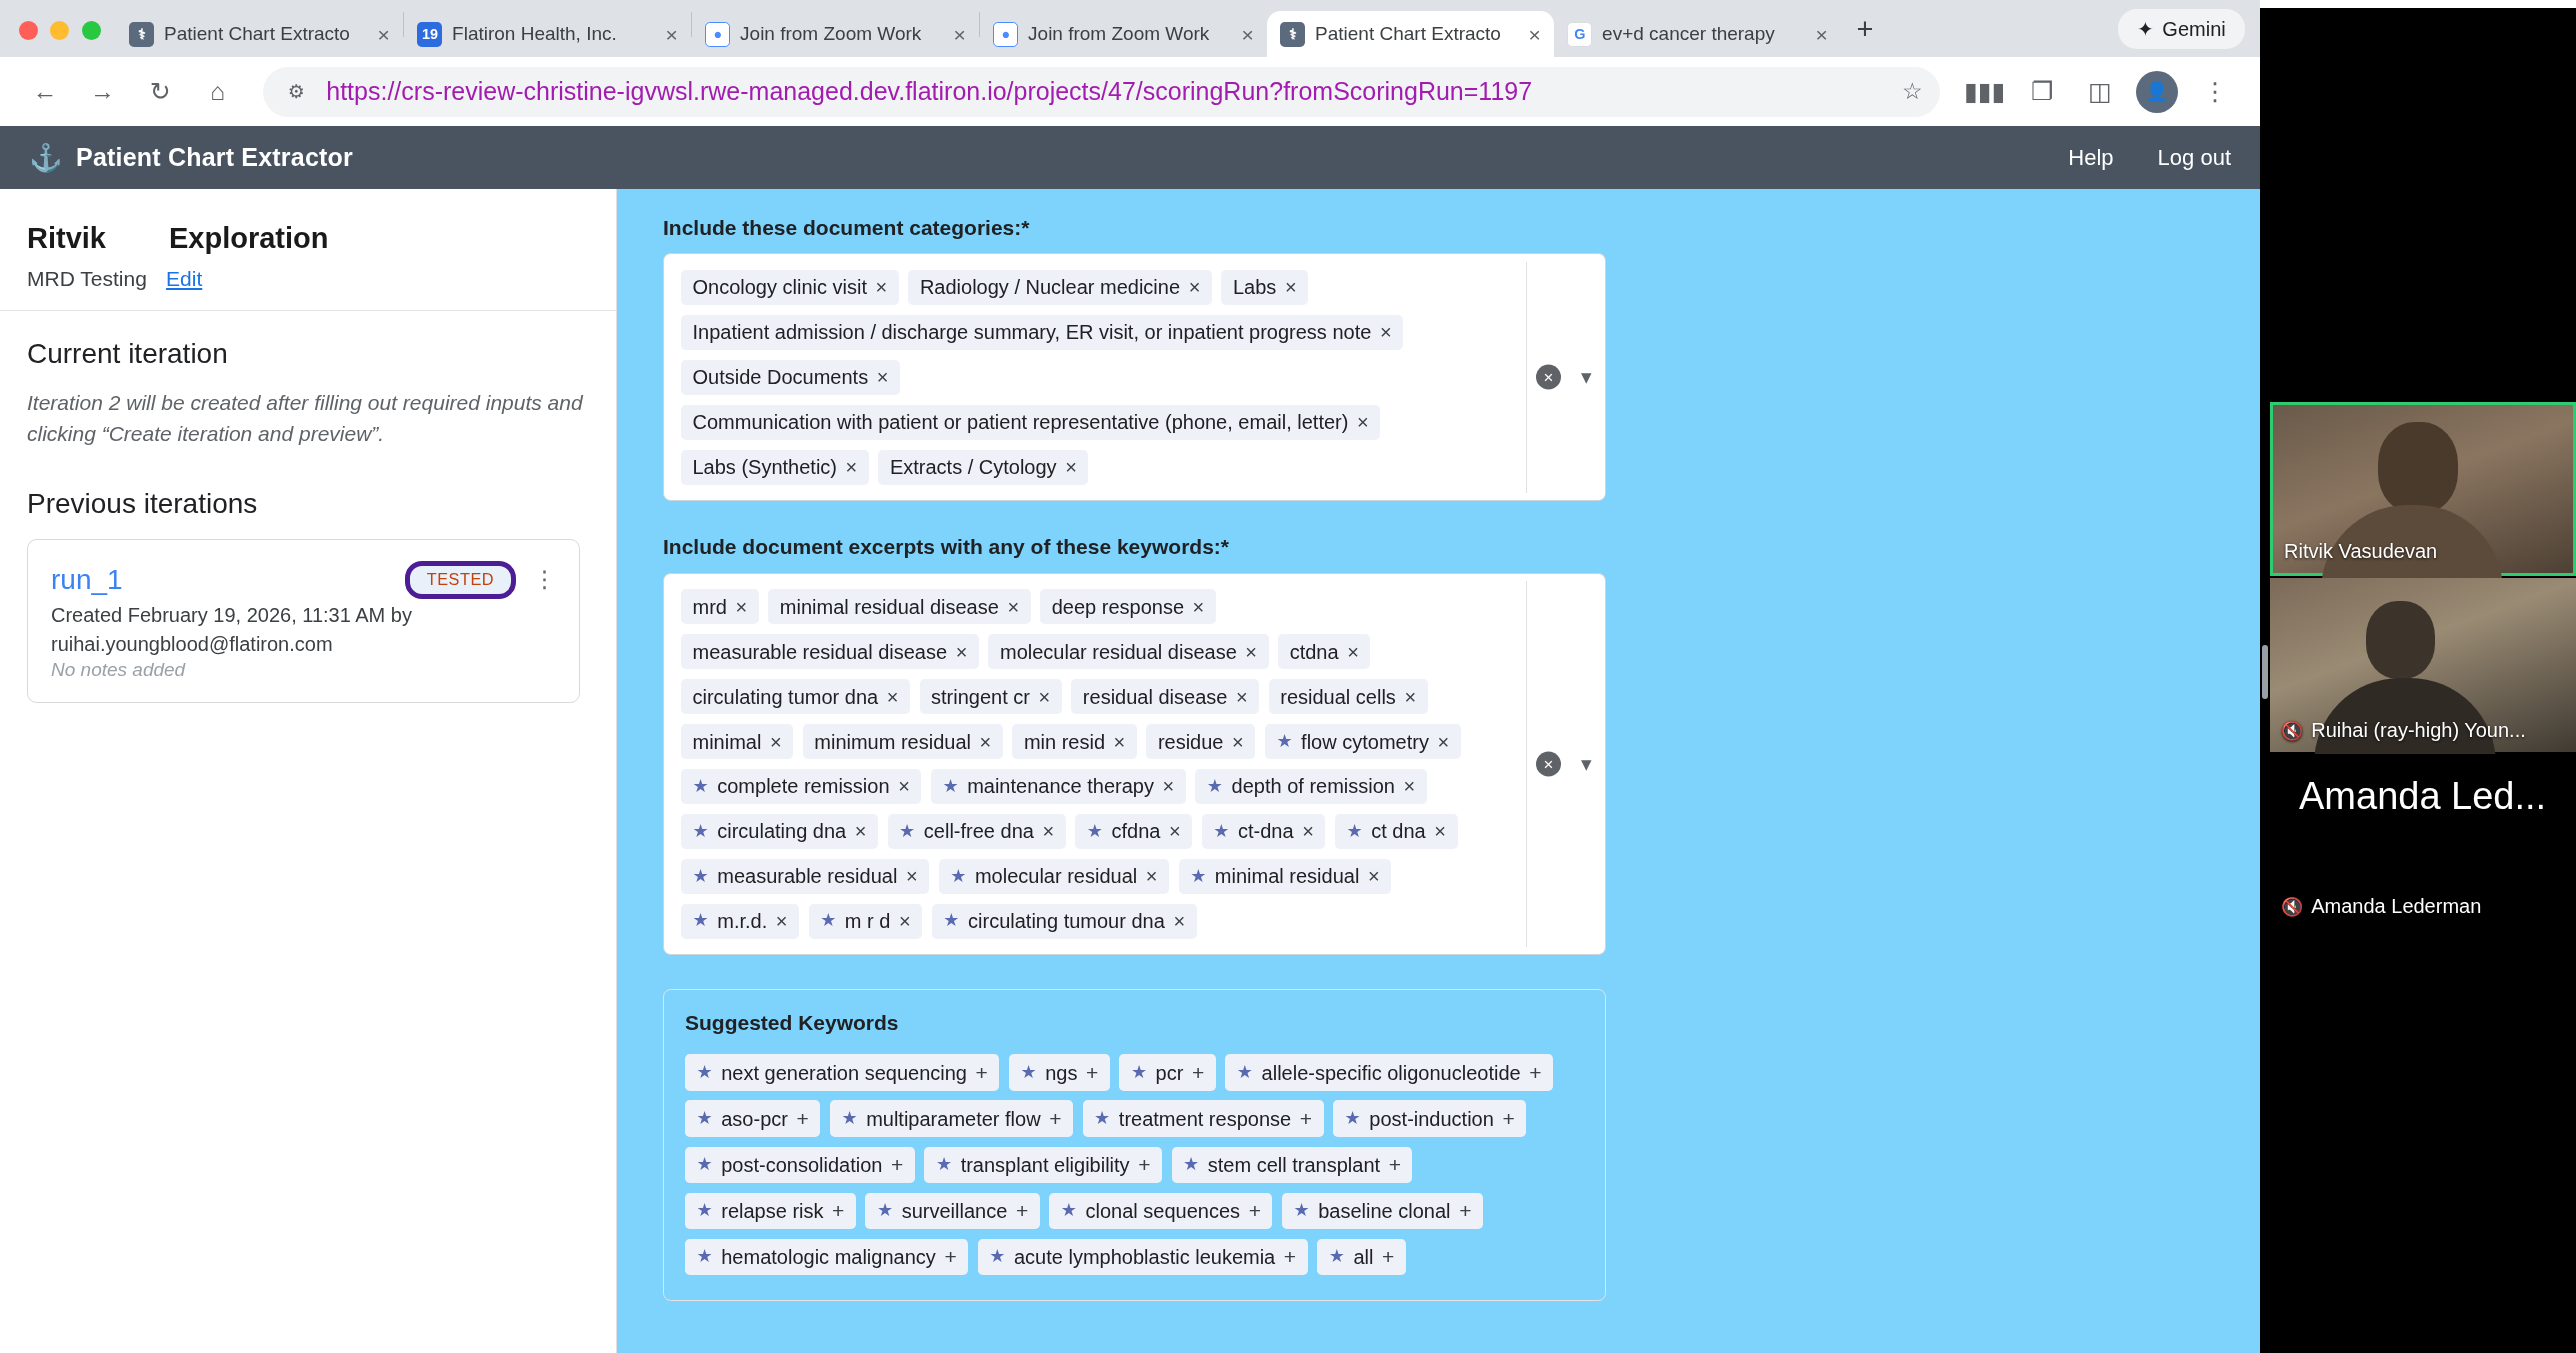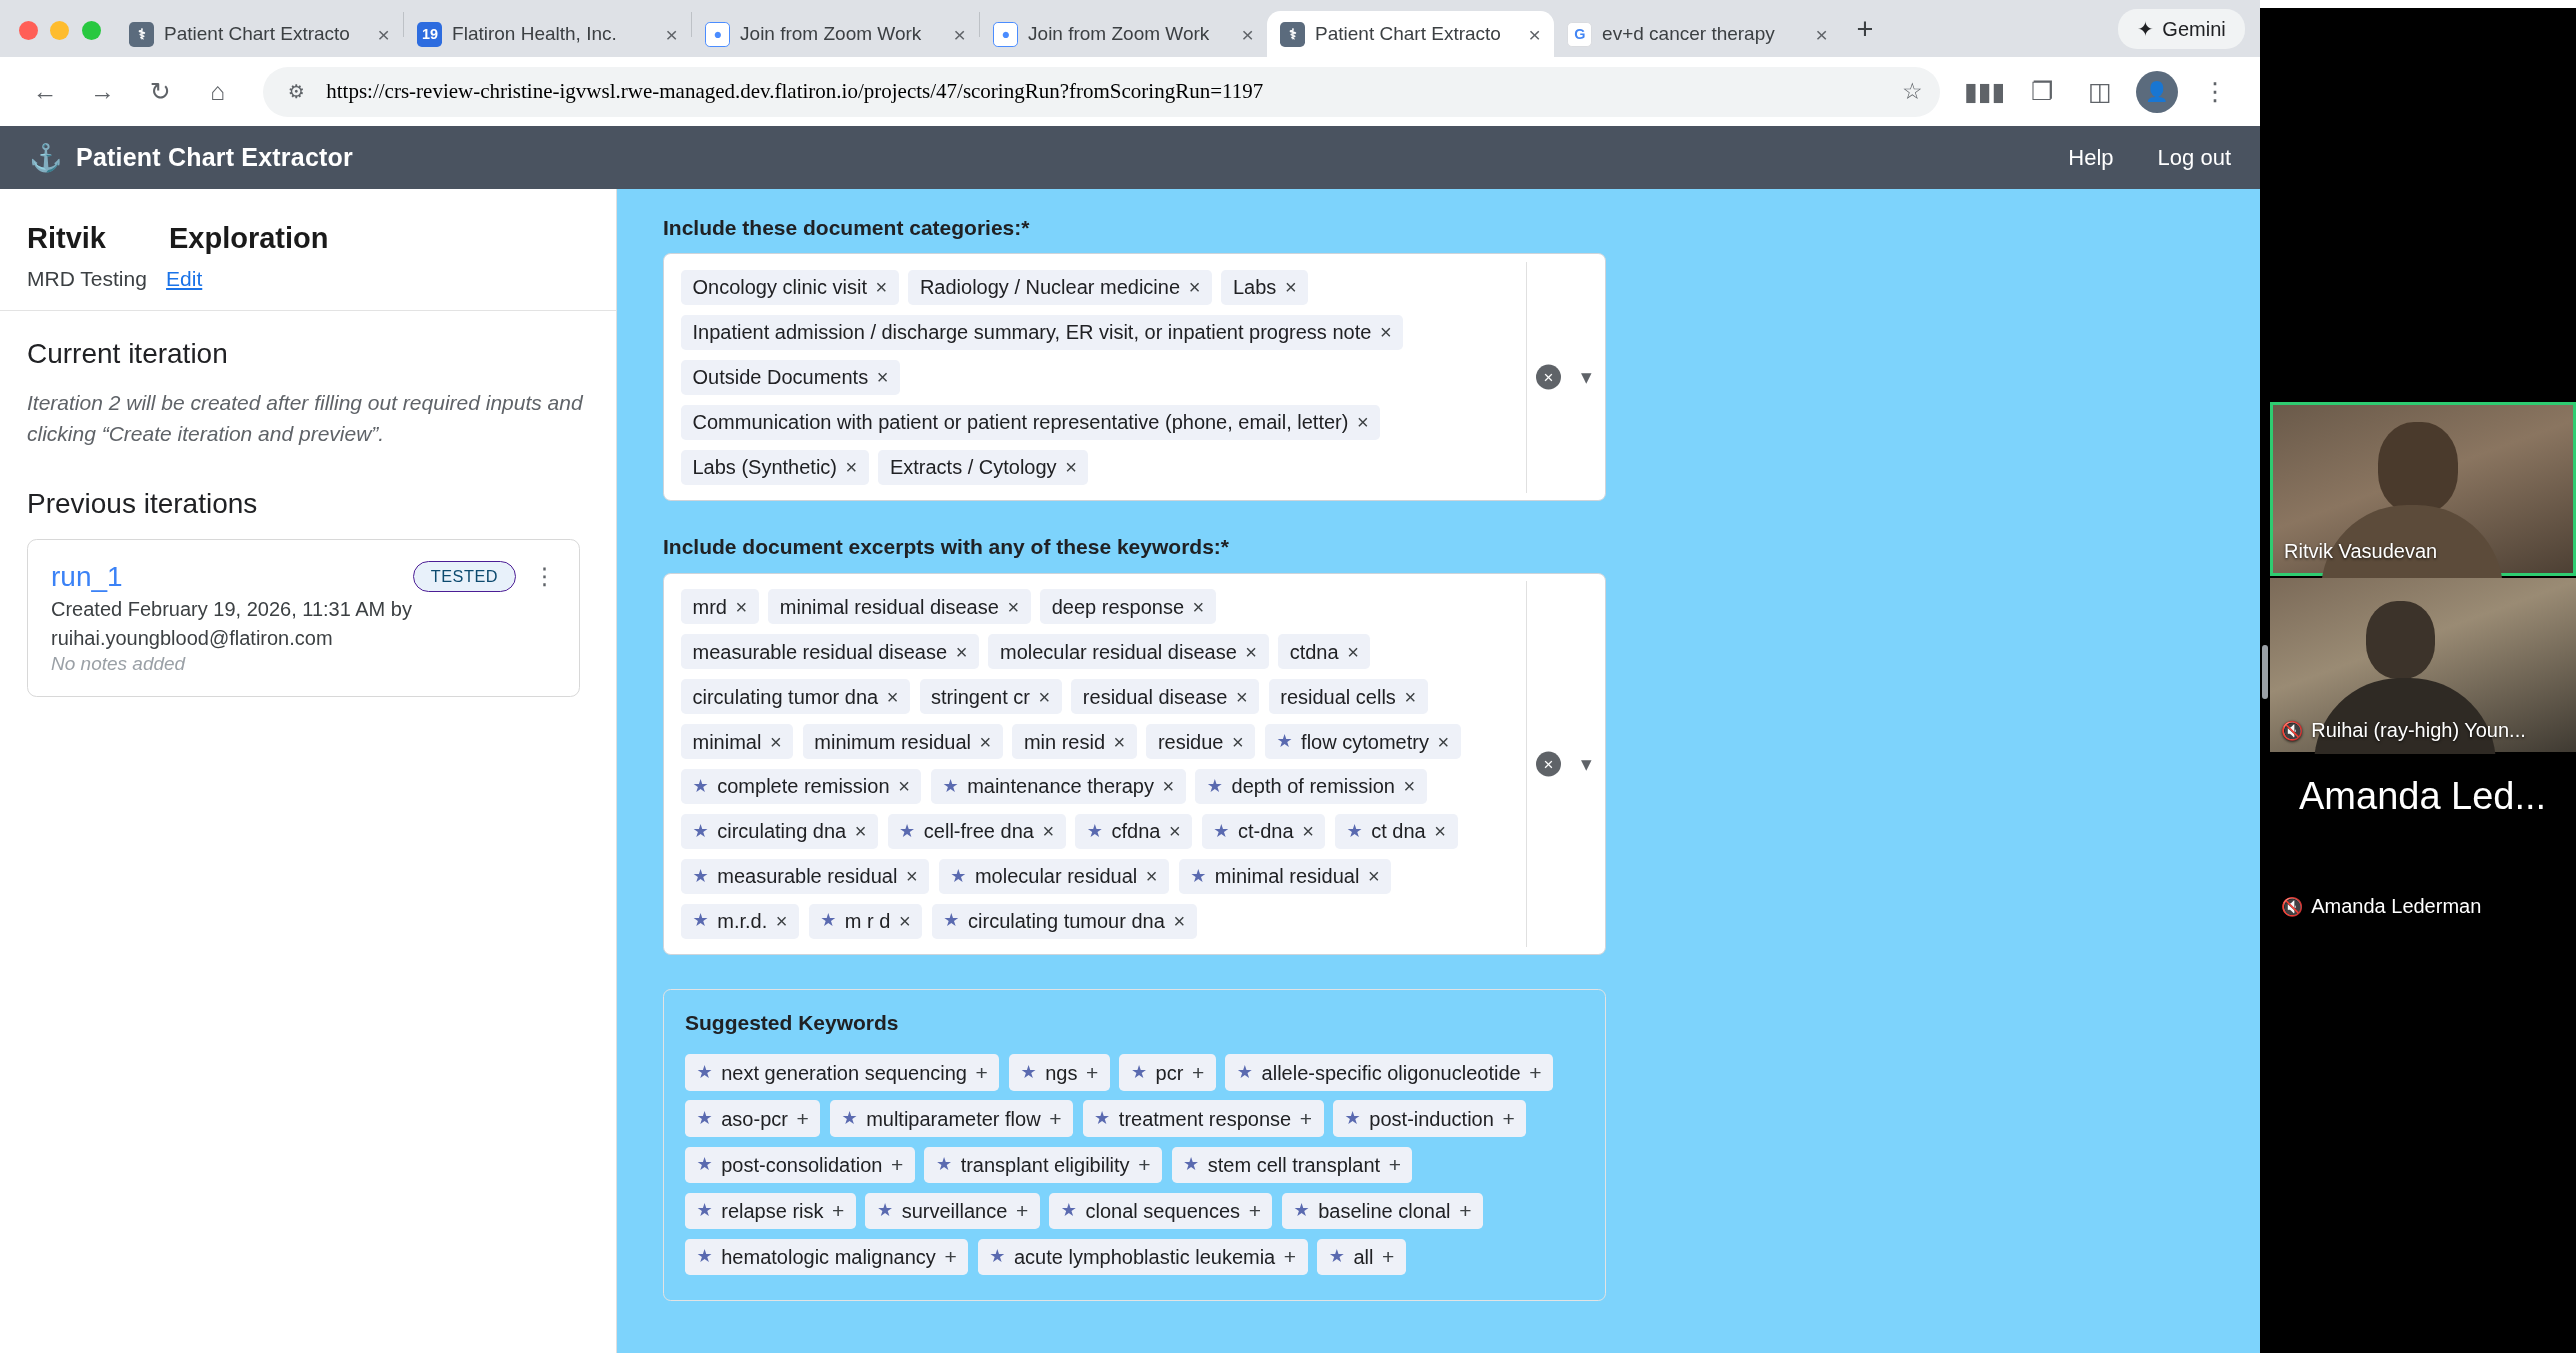--- a/index.html
+++ b/index.html
@@ -62,21 +62,21 @@
   .tb-icon {
     width: 48px; height: 48px; border-radius: 50%;
     display: flex; align-items: center; justify-content: center;
     font-size: 25px; color: #5f6368; flex: 0 0 auto;
   }
   .omnibox {
     flex: 1 1 auto; height: 50px; background: #f1f3f4; border-radius: 25px;
     display: flex; align-items: center; padding: 0 17px; gap: 13.4px;
     margin: 0 11.5px;
   }
-  .omnibox .url { font-size: 21px; color: #000000; white-space: nowrap; overflow: hidden; font-family: Liberation Serif, serif; }
+  .omnibox .url { font-size: 25px; color: #a21caf; white-space: nowrap; overflow: hidden; }
   .omnibox .star { margin-left: auto; font-size: 23px; color: #5f6368; }
   .avatar-btn {
     width: 42px; height: 42px; border-radius: 50%; background: #5b6b7d;
     display: flex; align-items: center; justify-content: center; color: #fff; font-size: 19px;
   }
 
   
   .app {
     position: absolute; left: 0; top: 126px; width: 2260px; height: 1227px;
     background: #ffffff; overflow: hidden;
@@ -108,21 +108,21 @@
   .sb-note { font-size: 21px; color: #5f6368; font-style: italic; line-height: 1.5; }
   .sb-prev-title { font-size: 28px; color: #202124; margin: 38px 0 19px 0; }
 
   .run-card {
     border: 1px solid #d8d8d8; border-radius: 9.6px; padding: 21px 23px;
     width: 553px;
   }
   .run-card .top { display: flex; align-items: center; }
   .run-card .rname { font-size: 28px; color: #3b82f6; }
   .run-card .badge {
-    margin-left: auto; border: 1px solid #4c1d95; color: #0c4a6e;
+    margin-left: auto; border: 5px solid #4c1d95; color: #c2410c;
     background: #e8f1fa; border-radius: 17px; font-size: 16.3px;
     padding: 4.8px 17px; letter-spacing: 0.5px;
   }
   .run-card .kebab { margin-left: 17px; font-size: 23px; color: #5f6368; }
   .run-card .meta { margin-top: 2px; font-size: 20px; color: #3c4043; line-height: 1.45; }
   .run-card .nonotes { font-size: 19px; color: #9aa0a6; font-style: italic; }
 
   .content {
     flex: 1 1 auto; position: relative; overflow: hidden; background: #7dd3fc;
   }

